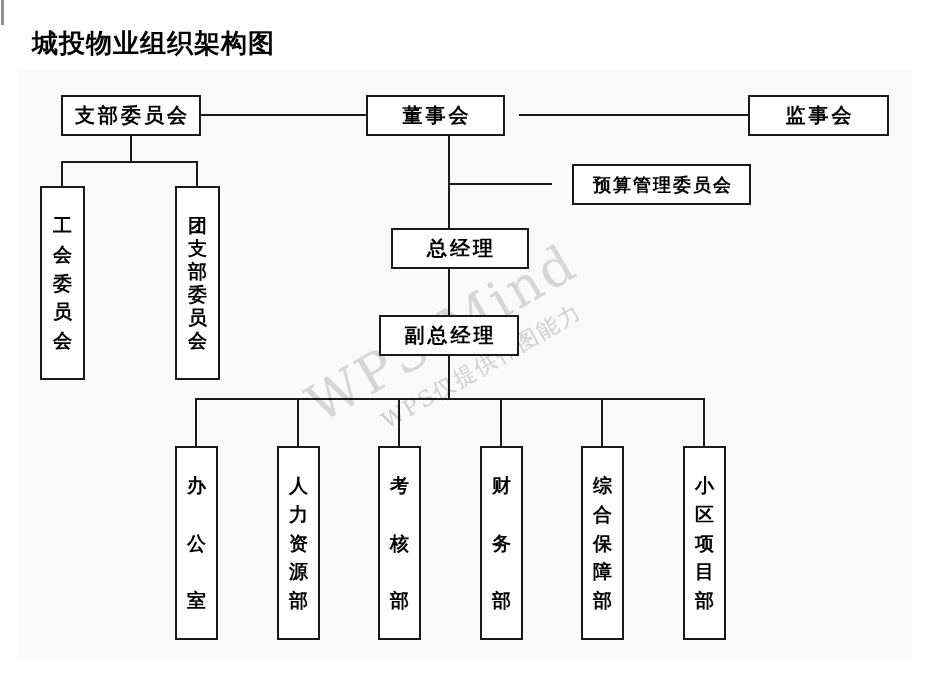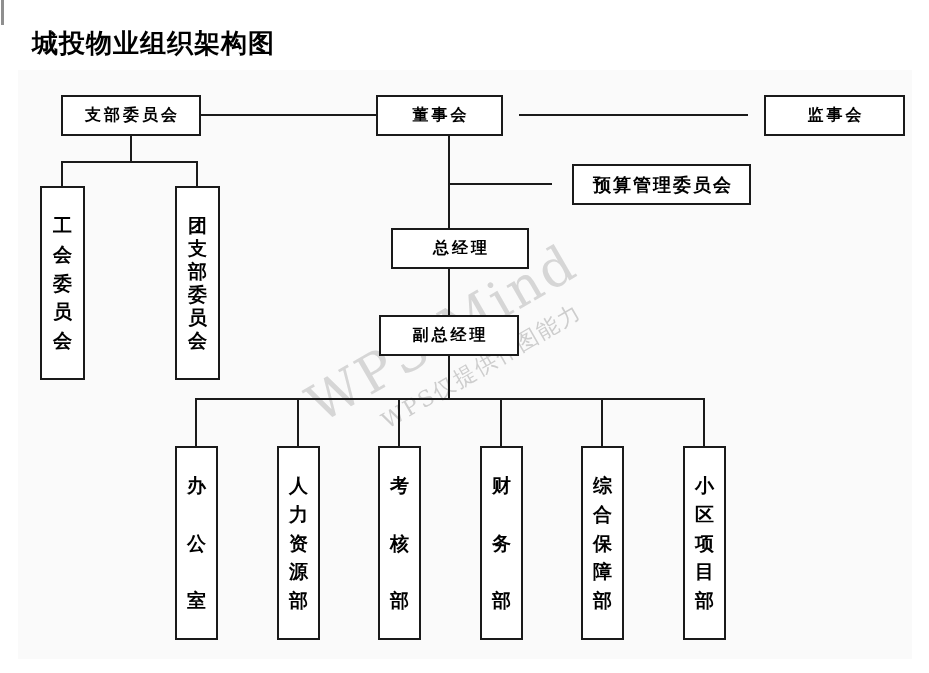--- a/index.html
+++ b/index.html
@@ -22,21 +22,21 @@
   .wm-line1{font-size:52px;color:#d6d6d6;letter-spacing:3px;white-space:nowrap;}
   .wm-line2{font-size:22px;color:#cdcdcd;letter-spacing:2px;white-space:nowrap;margin-top:4px;transform:translateX(18px);}
   
   .line{position:absolute;background:#1a1a1a;z-index:2;}
   .line.h{height:2px;}
   .line.v{width:2px;}
   
   .hbox{
     position:absolute;box-sizing:border-box;background:#ffffff;border:2px solid #1a1a1a;z-index:3;
     display:flex;align-items:center;justify-content:center;
-    font-size:16px;font-weight:700;color:#000;letter-spacing:3px;padding-left:3px;white-space:nowrap;
+    font-size:20px;font-weight:700;color:#000;letter-spacing:3px;padding-left:3px;white-space:nowrap;
   }
   .vbox{
     position:absolute;box-sizing:border-box;background:#ffffff;border:2px solid #1a1a1a;z-index:3;
     display:flex;align-items:center;justify-content:center;
   }
   .vbox .chars{
     height:134px;display:flex;flex-direction:column;justify-content:space-between;align-items:center;
     font-size:19px;font-weight:700;color:#000;line-height:1;
   }
 </style>
@@ -70,24 +70,24 @@
   <div class="line v" style="left:195px;top:398px;height:48px;"></div>
   <div class="line v" style="left:297px;top:398px;height:48px;"></div>
   <div class="line v" style="left:398px;top:398px;height:48px;"></div>
   <div class="line v" style="left:500px;top:398px;height:48px;"></div>
   <div class="line v" style="left:601px;top:398px;height:48px;"></div>
   <div class="line v" style="left:703px;top:398px;height:48px;"></div>
 
   <div class="hbox" style="left:61px;top:95px;width:140px;height:41px;">
     <span>支部委员会</span>
   </div>
-  <div class="hbox" style="left:376px;top:95px;width:127px;height:41px;">
+  <div class="hbox" style="left:366px;top:95px;width:139px;height:41px;">
     <span>董事会</span>
   </div>
-  <div class="hbox" style="left:748px;top:95px;width:141px;height:41px;margin-left:16px;">
+  <div class="hbox" style="left:748px;top:95px;width:141px;height:41px;">
     <span>监事会</span>
   </div>
   <div class="hbox" style="left:572px;top:164px;width:179px;height:41px;font-size:18px;letter-spacing:2px;">
     <span>预算管理委员会</span>
   </div>
   <div class="hbox" style="left:391px;top:228px;width:138px;height:41px;">
     <span>总经理</span>
   </div>
   <div class="hbox" style="left:379px;top:315px;width:140px;height:41px;align-items:center;">
     <span>副总经理</span>

